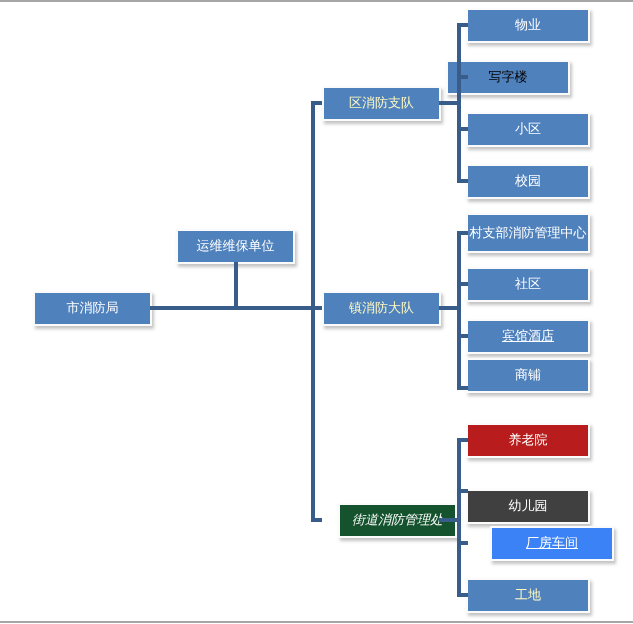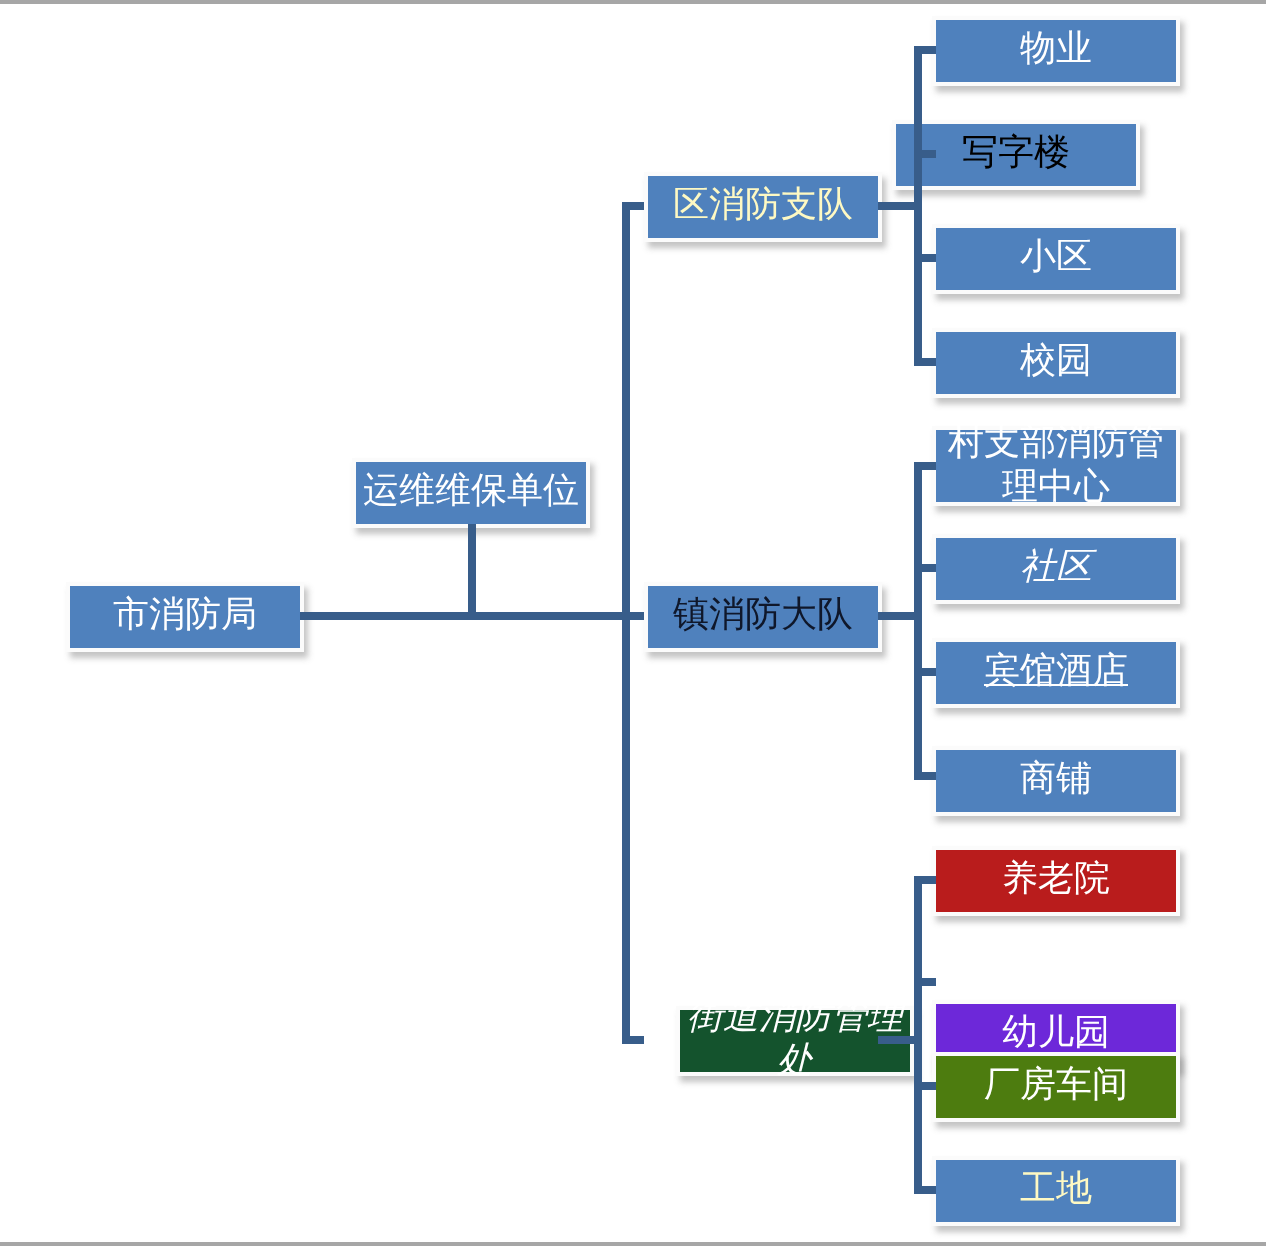--- a/index.html
+++ b/index.html
@@ -20,21 +20,21 @@
     left: 0;
     width: 633px;
     height: 2px;
   }
   .org-node {
     position: absolute;
     box-sizing: border-box;
     border: 2px solid #fbfbfb;
     box-shadow: 2px 3px 3px rgba(125,125,125,0.45);
     color: #ffffff;
-    font-size: 18px;
+    font-size: 13px;
     line-height: 1.25;
     display: flex;
     align-items: center;
     justify-content: center;
     text-align: center;
     overflow: visible;
     white-space: normal;
   }
   .connector {
     position: absolute;
@@ -47,29 +47,29 @@
   <div class="frame-line" style="top: 0px; background: rgb(166, 166, 166);"></div>
   <div class="frame-line" style="top: 621px; background: rgb(166, 166, 166);"></div>
   <div id="nodes-layer">
       <div class="org-node" style="left: 33px; top: 290.5px; width: 119px; height: 35px; background: rgb(79, 129, 189); border-color: rgb(251, 251, 251); color: #ffffff;">市消防局</div>
       <div class="org-node" style="left: 176px; top: 229px; width: 119px; height: 35px; background: rgb(79, 129, 189); border-color: rgb(251, 251, 251); color: rgb(255, 255, 255);">运维维保单位</div>
       <div class="org-node" style="left: 322px; top: 85.5px; width: 119px; height: 35px; background: rgb(79, 129, 189); border-color: rgb(251, 251, 251); color: #fef9c3;">区消防支队</div>
       <div class="org-node" style="left: 466px; top: 7.5px; width: 124px; height: 35px; background: rgb(79, 129, 189); border-color: rgb(251, 251, 251); color: rgb(255, 255, 255);">物业</div>
       <div class="org-node" style="left: 446px; top: 59.5px; width: 124px; height: 35px; background: rgb(79, 129, 189); border-color: rgb(251, 251, 251); color: #000000;">写字楼</div>
       <div class="org-node" style="left: 466px; top: 111.5px; width: 124px; height: 35px; background: rgb(79, 129, 189); border-color: rgb(251, 251, 251); color: #ffffff;">小区</div>
       <div class="org-node" style="left: 466px; top: 163.5px; width: 124px; height: 35px; background: rgb(79, 129, 189); border-color: rgb(251, 251, 251); color: rgb(255, 255, 255);">校园</div>
-      <div class="org-node" style="left: 322px; top: 290.5px; width: 119px; height: 35px; background: rgb(79, 129, 189); border-color: rgb(251, 251, 251); color: #0f172a; text-align: center;">镇消防大队</div>
+      <div class="org-node" style="left: 322px; top: 290.5px; width: 119px; height: 35px; background: rgb(79, 129, 189); border-color: rgb(251, 251, 251); color: #fef9c3; text-align: center;">镇消防大队</div>
       <div class="org-node" style="left: 466px; top: 213px; width: 124px; height: 40px; background: rgb(79, 129, 189); border-color: rgb(251, 251, 251); color: rgb(255, 255, 255);">村支部消防管理中心</div>
-      <div class="org-node" style="left: 466px; top: 266.5px; width: 124px; height: 35px; background: rgb(79, 129, 189); border-color: rgb(251, 251, 251); color: rgb(255, 255, 255); font-style: italic;">社区</div>
+      <div class="org-node" style="left: 466px; top: 266.5px; width: 124px; height: 35px; background: rgb(79, 129, 189); border-color: rgb(251, 251, 251); color: rgb(255, 255, 255);">社区</div>
       <div class="org-node" style="left: 466px; top: 318.5px; width: 124px; height: 35px; background: rgb(79, 129, 189); border-color: rgb(251, 251, 251); color: rgb(255, 255, 255); text-decoration: underline;">宾馆酒店</div>
-      <div class="org-node" style="left: 466px; top: 373px; width: 124px; height: 35px; background: rgb(79, 129, 189); border-color: rgb(251, 251, 251); color: rgb(255, 255, 255);">商铺</div>
+      <div class="org-node" style="left: 466px; top: 358px; width: 124px; height: 35px; background: rgb(79, 129, 189); border-color: rgb(251, 251, 251); color: rgb(255, 255, 255);">商铺</div>
       <div class="org-node" style="left: 338px; top: 502.5px; width: 119px; height: 35px; background: #14532d; border-color: rgb(251, 251, 251); color: rgb(255, 255, 255); font-style: italic;">街道消防管理处</div>
       <div class="org-node" style="left: 466px; top: 422.5px; width: 124px; height: 35px; background: #b91c1c; border-color: rgb(251, 251, 251); color: rgb(255, 255, 255);">养老院</div>
-      <div class="org-node" style="left: 466px; top: 500px; width: 124px; height: 35px; background: #6d28d9; border-color: rgb(251, 251, 251); color: rgb(255, 255, 255);">幼儿园</div>
-      <div class="org-node" style="left: 466px; top: 525.5px; width: 124px; height: 35px; background: #4d7c0f; border-color: rgb(251, 251, 251); color: rgb(255, 255, 255);">厂房车间</div>
+      <div class="org-node" style="left: 466px; top: 489px; width: 124px; height: 35px; background: #404040; border-color: rgb(251, 251, 251); color: rgb(255, 255, 255);">幼儿园</div>
+      <div class="org-node" style="left: 490px; top: 525.5px; width: 124px; height: 35px; background: #3b82f6; border-color: rgb(251, 251, 251); color: rgb(255, 255, 255); text-decoration: underline;">厂房车间</div>
       <div class="org-node" style="left: 466px; top: 577.5px; width: 124px; height: 35px; background: rgb(79, 129, 189); border-color: rgb(251, 251, 251); color: #fef9c3;">工地</div>
     </div>
   <div id="connectors-layer">
       <div class="connector" style="left: 150px; top: 306px; width: 172px; height: 4px; background: rgb(56, 93, 138);"></div>
       <div class="connector" style="left: 233.5px; top: 262px; width: 4px; height: 48px; background: rgb(56, 93, 138);"></div>
       <div class="connector" style="left: 311px; top: 101px; width: 4px; height: 421px; background: rgb(56, 93, 138);"></div>
       <div class="connector" style="left: 311px; top: 101px; width: 11px; height: 4px; background: rgb(56, 93, 138);"></div>
       <div class="connector" style="left: 311px; top: 518px; width: 11px; height: 4px; background: rgb(56, 93, 138);"></div>
       <div class="connector" style="left: 439px; top: 101px; width: 22px; height: 4px; background: rgb(56, 93, 138);"></div>
       <div class="connector" style="left: 457px; top: 23px; width: 4px; height: 160px; background: rgb(56, 93, 138);"></div>

